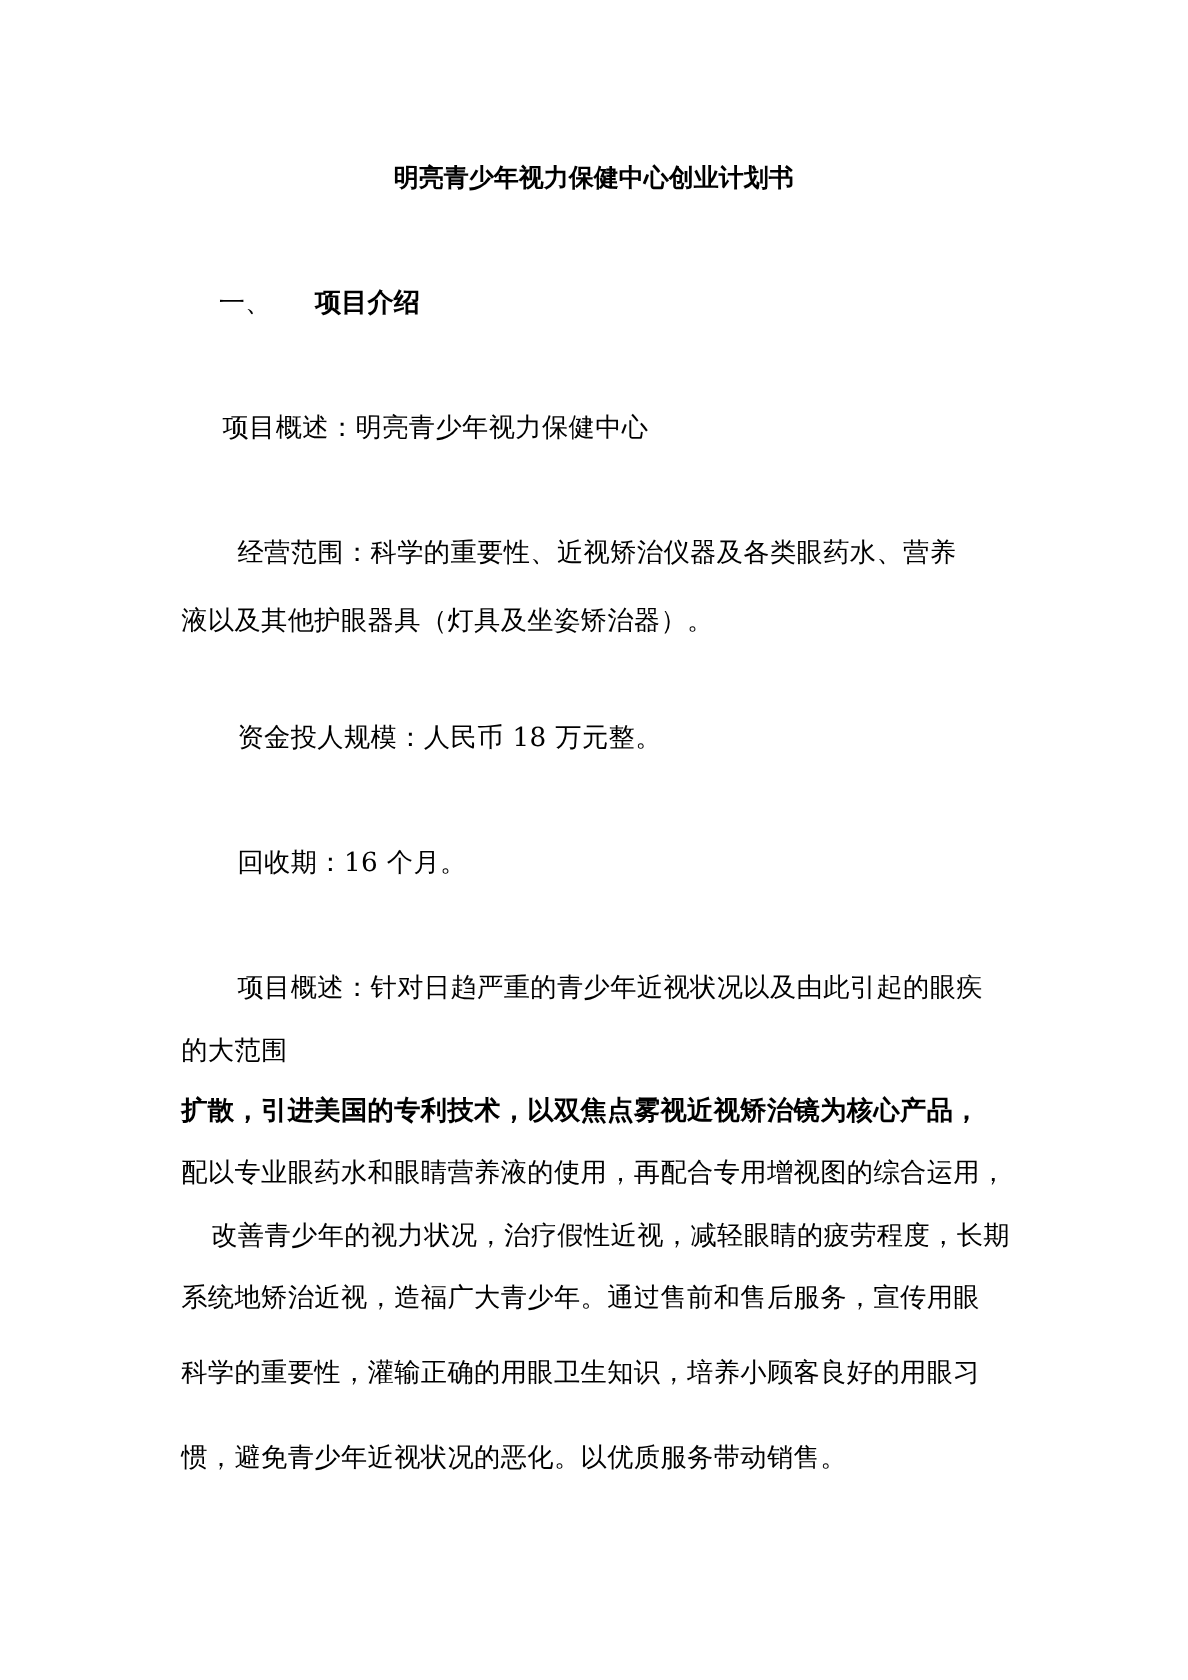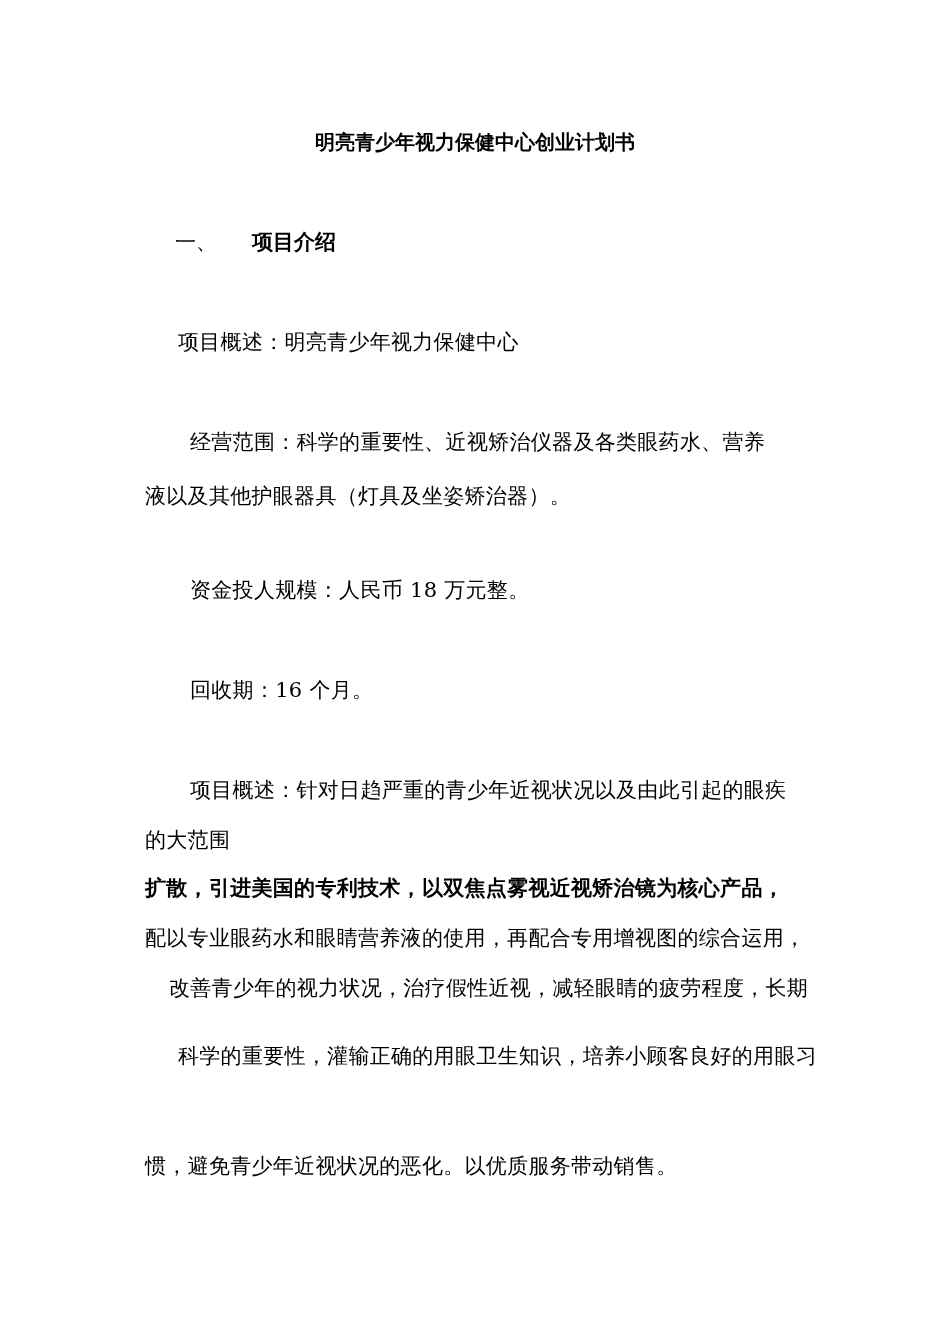--- a/index.html
+++ b/index.html
@@ -74,16 +74,17 @@
 
   <div class="line" style="left:190px; top:576px;">资金投人规模：人民币 18 万元整。</div>
 
   <div class="line" style="left:190px; top:676px;">回收期：16 个月。</div>
 
   <div class="line" style="left:190px; top:776px;text-align:right;">项目概述：针对日趋严重的青少年近视状况以及由此引起的眼疾</div>
   <div class="line" style="left:145px; top:826px;">的大范围</div>
   <div class="line" style="left:145px; top:874px;font-weight:bold;">扩散，引进美国的专利技术，以双焦点雾视近视矫治镜为核心产品，</div>
   <div class="line" style="left:145px; top:924px;">配以专业眼药水和眼睛营养液的使用，再配合专用增视图的综合运用，</div>
   <div class="line" style="left:145px; top:974px;margin-left:24px;">改善青少年的视力状况，治疗假性近视，减轻眼睛的疲劳程度，长期</div>
-  <div class="line" style="left:145px; top:1042px;margin-left:33px;">科学的重要性，灌输正确的用眼卫生知识，培养小顾客良好的用眼习</div>
+  <div class="line" style="left:145px; top:1024px;">系统地矫治近视，造福广大青少年。通过售前和售后服务，宣传用眼</div>
+  <div class="line" style="left:145px; top:1084px;">科学的重要性，灌输正确的用眼卫生知识，培养小顾客良好的用眼习</div>
   <div class="line" style="left:145px; top:1124px;margin-top:28px;">惯，避免青少年近视状况的恶化。以优质服务带动销售。</div>
 
 </div>
 
 </body></html>

